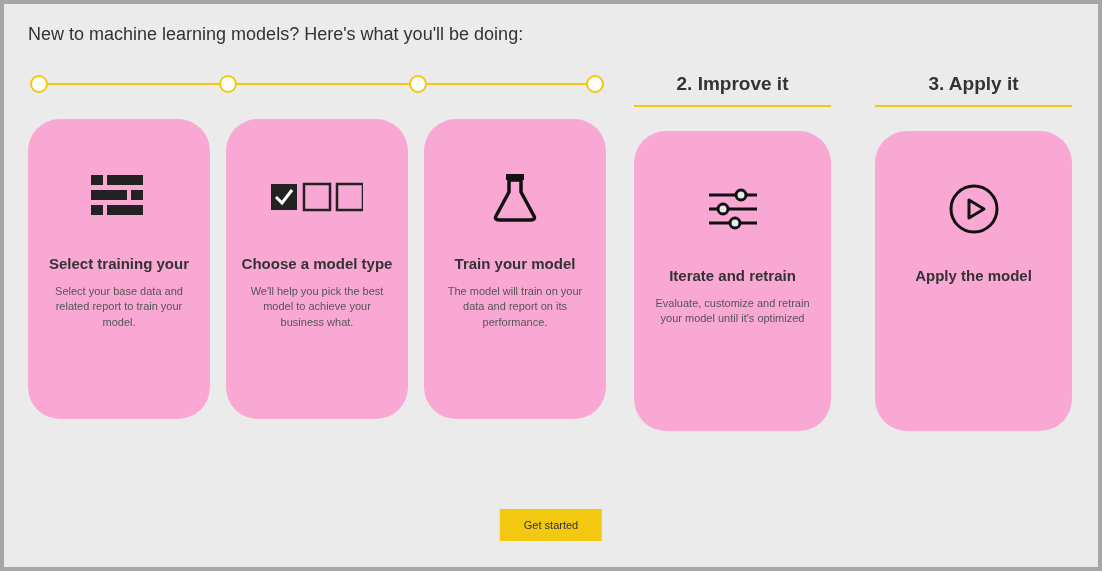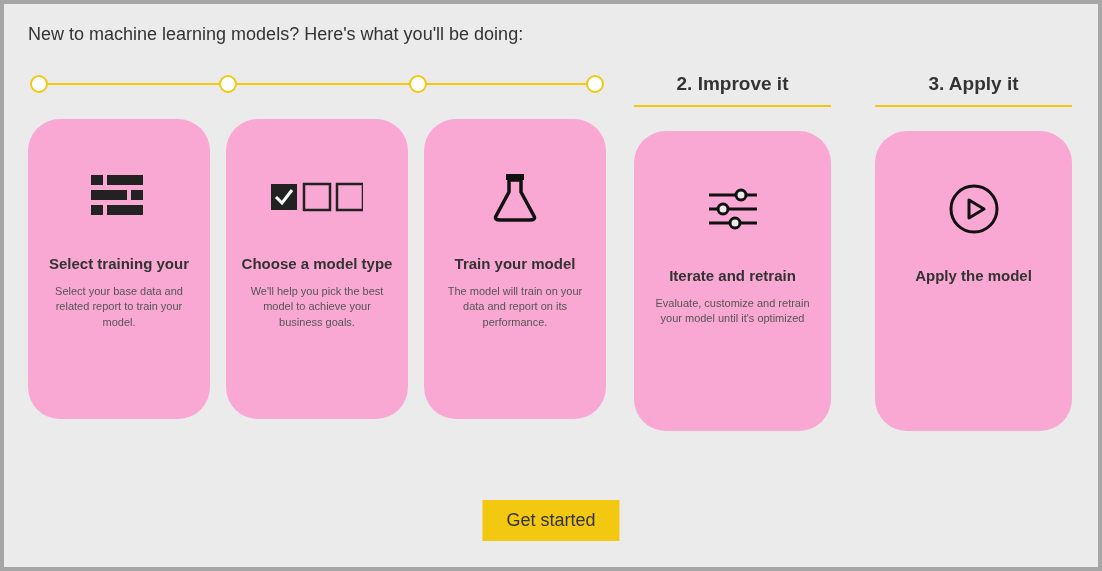--- a/index.html
+++ b/index.html
@@ -104,21 +104,21 @@
     line-height: 1.4;
   }
   .get-started {
     position: absolute;
     left: 50%;
     transform: translateX(-50%);
     bottom: 26px;
     background: #f2c811;
     color: #333;
     border: none;
-    font-size: 18px;
+    font-size: 11px;
     padding: 10px 24px;
     cursor: pointer;
     font-family: inherit;
   }
   
   .icon-data { width: 56px; }
   .icon-data .row { display:flex; gap:4px; margin-bottom:5px;}
   .icon-data .sq { width:12px; height:10px; background:#222;}
   .icon-data .long { width:36px; height:10px; background:#222;}
   
@@ -166,21 +166,21 @@
         <div class="card">
           <div class="icon-slot">
             <svg class="svg-ico" width="92" height="30" viewBox="0 0 92 30">
               <rect x="0" y="2" width="26" height="26" fill="#222"></rect>
               <polyline points="5,15 11,21 21,8" fill="none" stroke="#fff" stroke-width="3"></polyline>
               <rect x="33" y="2" width="26" height="26" fill="none" stroke="#222" stroke-width="2.5"></rect>
               <rect x="66" y="2" width="26" height="26" fill="none" stroke="#222" stroke-width="2.5"></rect>
             </svg>
           </div>
           <div class="card-title">Choose a model type</div>
-          <div class="card-desc">We'll help you pick the best model to achieve your business goals.</div>
+          <div class="card-desc">We'll help you pick the best model to achieve your business what.</div>
         </div>
 
         <div class="card">
           <div class="icon-slot">
             <svg class="svg-ico" width="46" height="50" viewBox="0 0 46 50">
               <rect x="14" y="2" width="18" height="6" fill="#111"></rect>
               <path d="M17 8 L17 20 L4 44 Q2 48 8 48 L38 48 Q44 48 42 44 L29 20 L29 8 Z" fill="none" stroke="#111" stroke-width="3.5" stroke-linejoin="round"></path>
             </svg>
           </div>
           <div class="card-title">Train your model</div>

